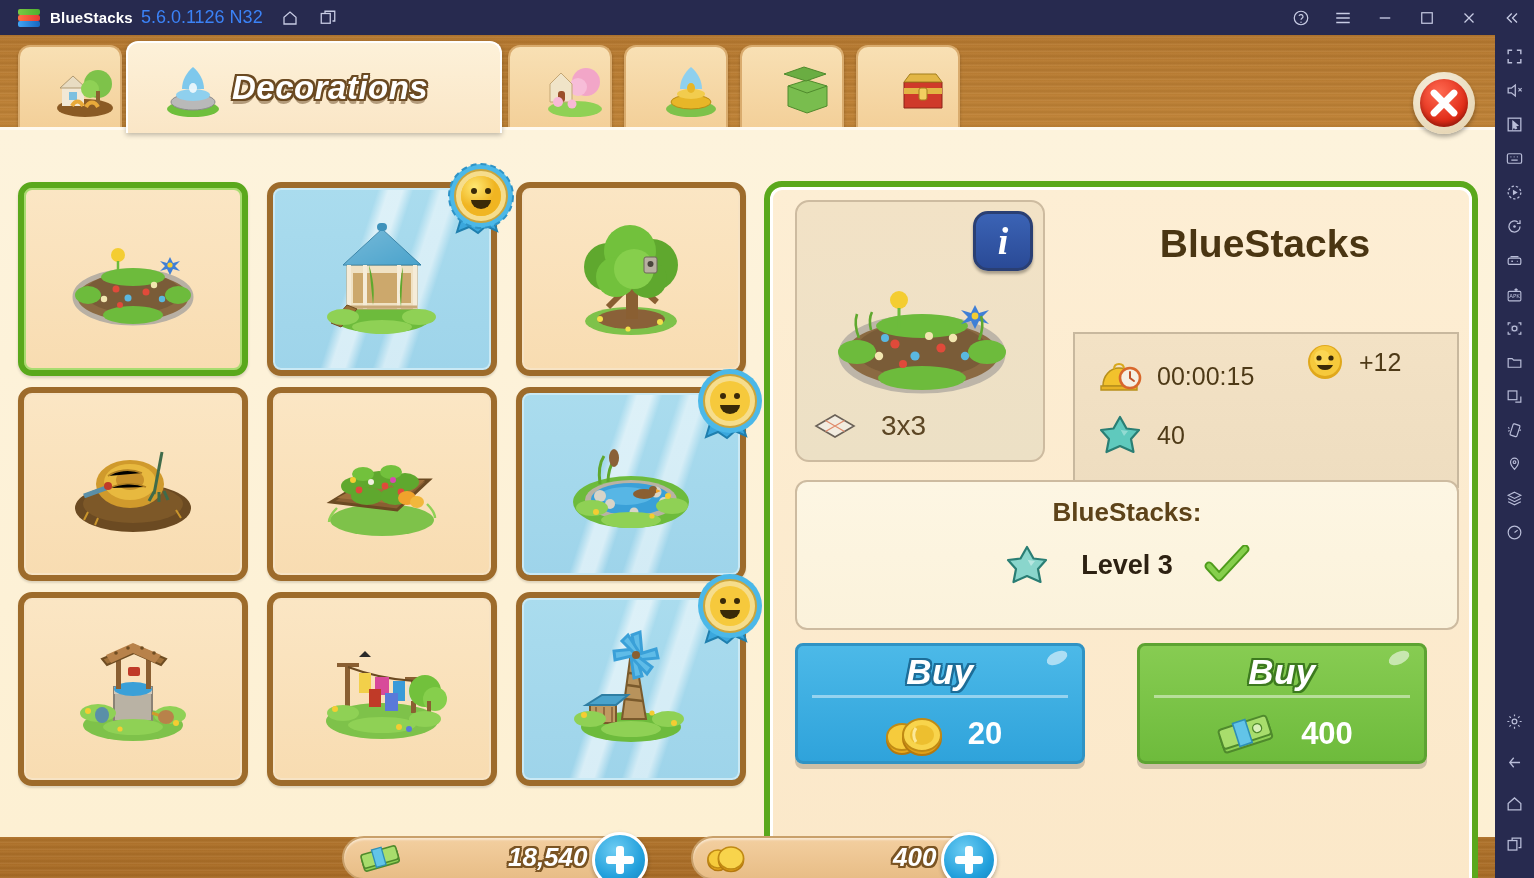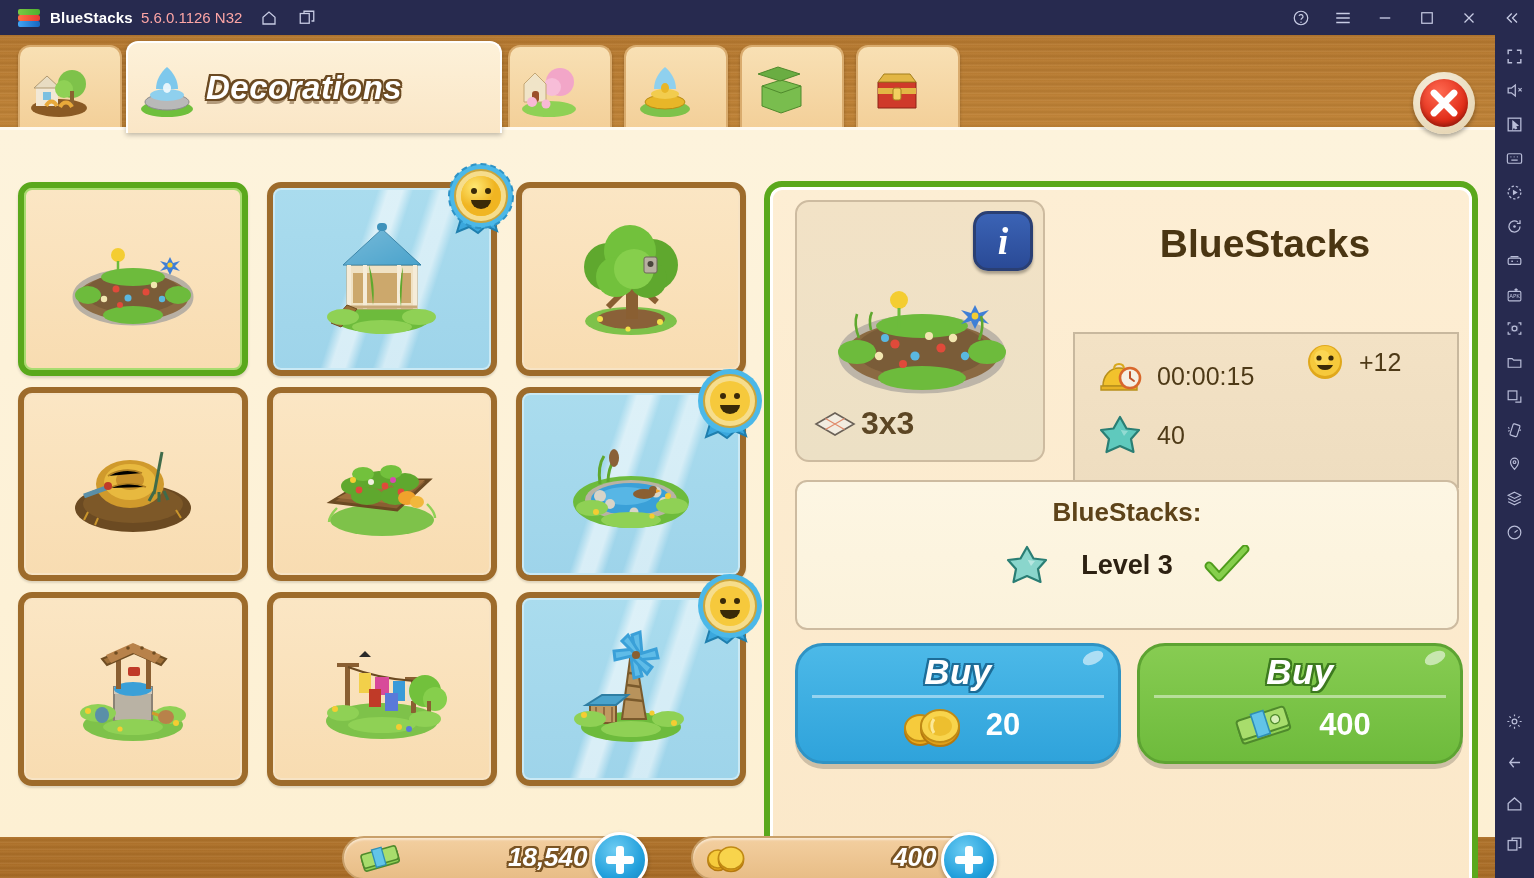--- a/index.html
+++ b/index.html
@@ -17,21 +17,21 @@
     background: #272a4f; display: flex; align-items: center;
   }
   #bs-logo {
     width: 22px; height: 18px; margin-left: 18px; margin-right: 10px; position: relative;
   }
   #bs-logo .lay { position: absolute; left: 0; width: 22px; height: 6px; border-radius: 2px; }
   #bs-logo .l1 { top: 0; background: linear-gradient(90deg,#7ac943,#4caf2f); }
   #bs-logo .l2 { top: 6px; background: linear-gradient(90deg,#ff7043,#e53935); }
   #bs-logo .l3 { top: 12px; background: linear-gradient(90deg,#42a5f5,#1565c0); }
   #app-name { color: #ffffff; font-size: 15px; font-weight: bold; letter-spacing: .2px; }
-  #app-ver { color: #fca5a5; font-size: 15px; margin-left: 8px; }
+  #app-ver { color: #3b82f6; font-size: 18px; margin-left: 8px; }
   .tb-ico {
     width: 22px; height: 22px; margin-left: 16px;
     display: flex; align-items: center; justify-content: center;
     color: #c8cce4;
   }
   .tb-ico svg { width: 18px; height: 18px; }
   #tb-right { margin-left: auto; display: flex; align-items: center; padding-right: 12px; }
   #tb-right .tb-ico { margin-left: 20px; }
 
   
@@ -60,21 +60,21 @@
     overflow: hidden;
   }
 
   
   #tabstrip { position: absolute; left: 0; top: 0; width: 1495px; height: 85px; }
   .tab {
     position: absolute; top: 10px; height: 85px;
     background: linear-gradient(180deg,#f8e0b4,#f3cf98);
     border-radius: 12px 12px 0 0;
     border: 2px solid #d9ab6d; border-bottom: none;
-    display: flex; align-items: center; box-shadow: 0 2px 3px rgba(0,0,0,.22);
+    display: flex; align-items: center; box-shadow: 0 2px 3px rgba(0,0,0,.22); padding-left: 26px;
   }
   .tab.active {
     background: linear-gradient(180deg,#fdf1d9,#fae6c6);
     border-color: #ffffff; top: 6px; height: 92px; z-index: 6;
     box-shadow: 0 2px 5px rgba(0,0,0,.25);
   }
   .tab-icon { width: 66px; height: 62px; flex: none; position: relative; margin: 0 6px; }
   .tab-label {
     font-size: 33px; font-weight: bold; color: #ffffff; font-style: italic;
     letter-spacing: .5px; padding-right: 26px;
@@ -131,21 +131,21 @@
     border-radius: 15px; background: linear-gradient(180deg,#3b63b5,#2a4a96);
     border: 3px solid #2a3f73; box-shadow: 0 3px 3px rgba(0,0,0,.3);
     display: flex; align-items: center; justify-content: center;
     color: #fff; font-size: 38px; font-weight: bold; font-style: italic;
     font-family: "Liberation Serif", serif;
   }
   #preview-art { position: absolute; left: 22px; top: 66px; width: 206px; height: 135px; }
   #size-row {
     position: absolute; left: 16px; bottom: 18px; display: flex; align-items: center; gap: 4px;
   }
-  #size-text { font-size: 32px; color: #5c4624; font-weight: 700; }
+  #size-text { font-size: 28px; color: #5c4624; font-weight: 400; margin-left: 20px; }
   #title {
     position: absolute; left: 300px; top: 35px; width: 390px; text-align: center;
     font-size: 39px; font-weight: bold; color: #4a3512;
   }
   #stats {
     position: absolute; left: 303px; top: 145px; width: 386px; height: 156px;
     border-radius: 0; border: 2px solid #c8b89e;
     background: linear-gradient(180deg,#f3e2c5,#eeddc0);
   }
   .stat { position: absolute; display: flex; align-items: center; }
@@ -154,35 +154,35 @@
     position: absolute; left: 25px; top: 293px; width: 664px; height: 150px;
     border-radius: 12px; border: 2px solid #cdbba0;
     background: linear-gradient(180deg,#fdf6e3,#fbf2db);
   }
   #req-title {
     text-align: center; margin-top: 15px; font-size: 26px; font-weight: bold; color: #5d4319;
   }
   #req-row { display: flex; align-items: center; justify-content: center; gap: 31px; margin-top: 16px; }
   #req-level { font-size: 27px; font-weight: bold; color: #2d2112; }
   .buy-btn {
-    position: absolute; top: 456px; width: 326px; height: 121px; border-radius: 28px;
+    position: absolute; top: 456px; width: 290px; height: 121px; border-radius: 8px;
     box-shadow: 0 5px 0 rgba(0,0,0,.18); overflow: hidden;
   }
   #buy-coins { left: 25px; background: linear-gradient(180deg,#4cb9e8,#2fa3db); border: 3px solid #2f93c4; }
   #buy-cash  { left: 367px; background: linear-gradient(180deg,#87cc52,#6ebb3c); border: 3px solid #5da332; }
   .buy-label {
     text-align: center; margin-top: 6px; font-size: 35px; font-weight: bold; font-style: italic;
     color: #fff; letter-spacing: .5px;
   }
   #buy-coins .buy-label { text-shadow: -2px 0 #1d6d98,0 2px #1d6d98,2px 0 #1d6d98,0 -2px #1d6d98,-2px -2px #1d6d98,2px 2px #1d6d98,-2px 2px #1d6d98,2px -2px #1d6d98; }
   #buy-cash .buy-label  { text-shadow: -2px 0 #3d7a1f,0 2px #3d7a1f,2px 0 #3d7a1f,0 -2px #3d7a1f,-2px -2px #3d7a1f,2px 2px #3d7a1f,-2px 2px #3d7a1f,2px -2px #3d7a1f; }
   .buy-sep { height: 3px; margin: 3px 14px 0; }
   #buy-coins .buy-sep { background: rgba(255,255,255,.45); }
   #buy-cash .buy-sep { background: rgba(255,255,255,.45); }
-  .buy-body { display: flex; align-items: center; justify-content: center; gap: 20px; margin-top: 3px; }
+  .buy-body { display: flex; align-items: center; justify-content: center; gap: 20px; margin-top: 12px; }
   .buy-amt { font-size: 31px; font-weight: bold; color: #fff; }
   .btn-gloss {
     position: absolute; right: 14px; top: 6px; width: 22px; height: 12px;
     border-radius: 50%; background: rgba(255,255,255,.55); transform: rotate(-25deg);
   }
 
   
   #close-btn {
     position: absolute; left: 1413px; top: 37px; width: 62px; height: 62px; border-radius: 50%;
     background: radial-gradient(circle at 38% 30%, #f7f0e0, #e2cfa9);

